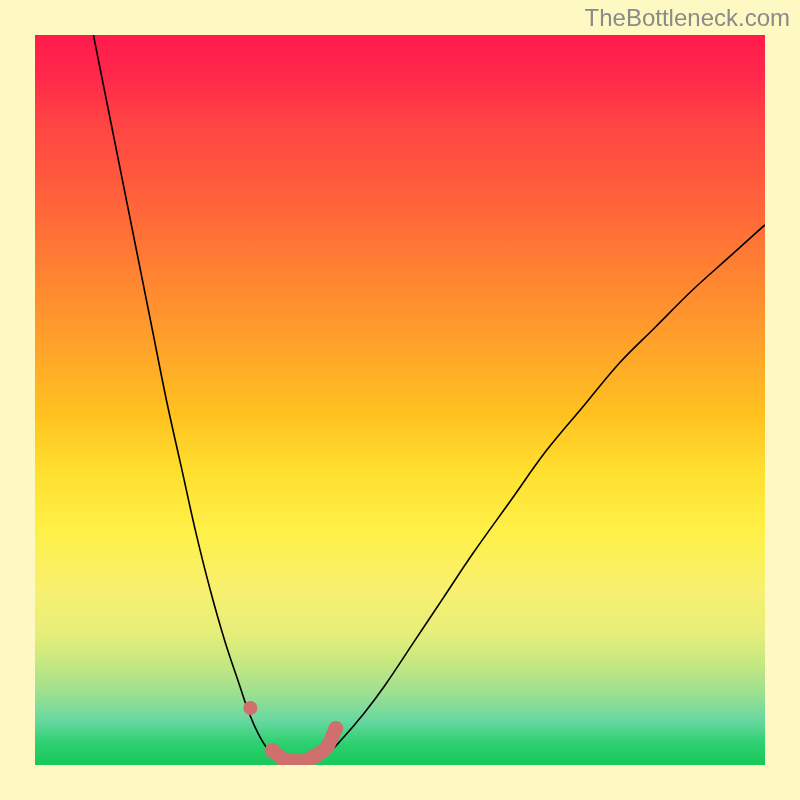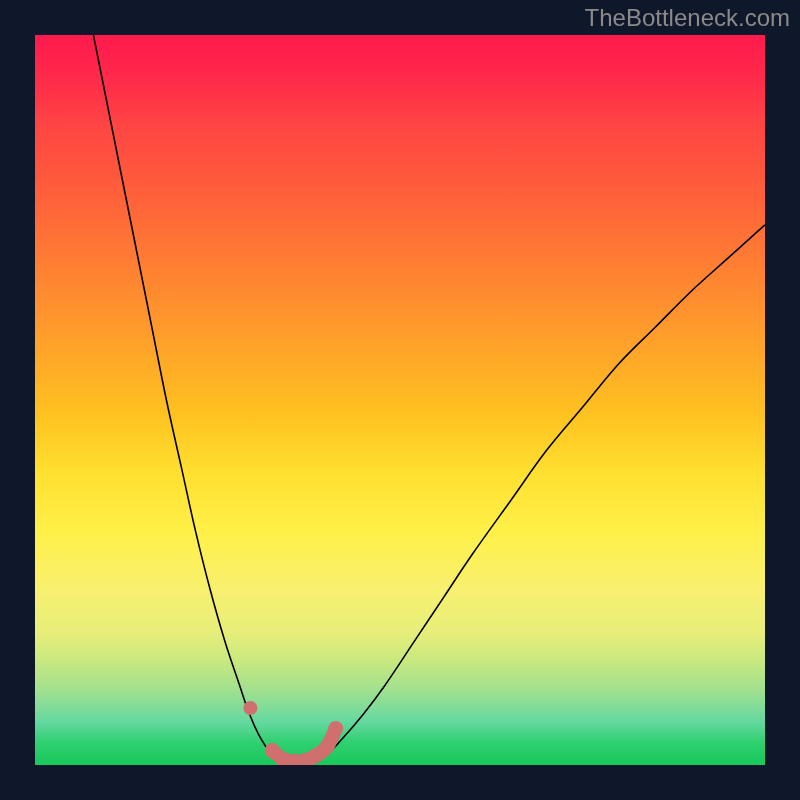--- a/index.html
+++ b/index.html
@@ -8,21 +8,21 @@
     width: 800px;
     height: 800px;
     background: #000;
     overflow: hidden;
     font-family: Arial, Helvetica, sans-serif;
   }
   .outer {
     position: relative;
     width: 800px;
     height: 800px;
-    background: #0f172a;
+    background: #fef9c3;
   }
   .watermark {
     position: absolute;
     top: 4px;
     right: 10px;
     color: #8a8a8a;
     font-size: 24px;
     font-weight: 500;
     letter-spacing: 0px;
     z-index: 5;

